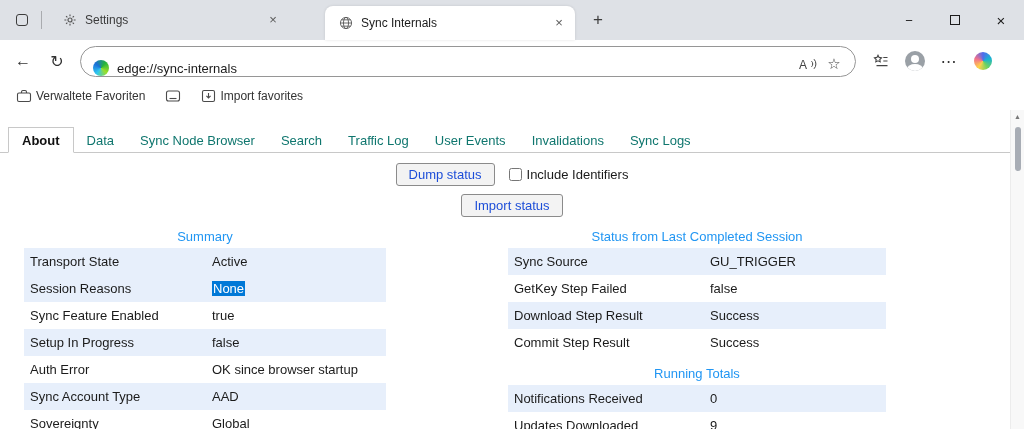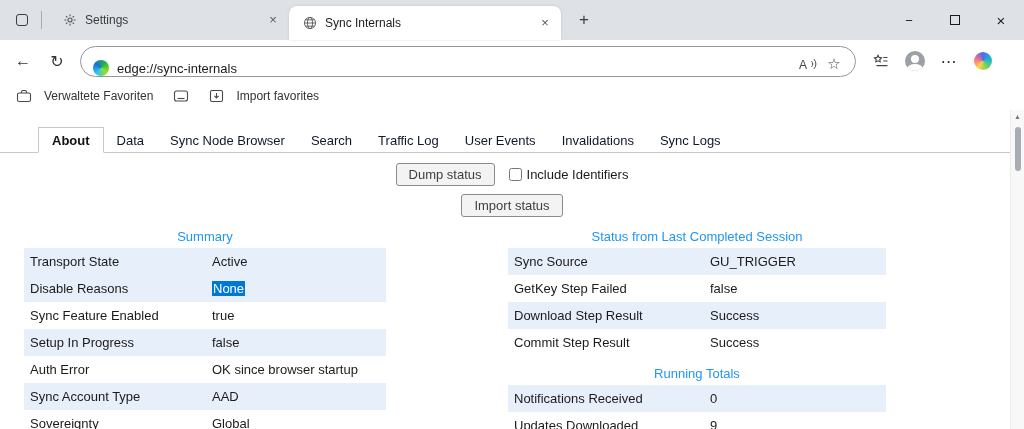--- a/index.html
+++ b/index.html
@@ -6,21 +6,21 @@
   html,body { background:#fff; }
   body { font-family:"Liberation Sans","DejaVu Sans",sans-serif; }
   .browser { position:relative; width:1024px; height:429px; background:#fff; overflow:hidden; }
 
   
   .tabstrip { height:40px; background:#dee1e6; display:flex; align-items:center; }
   .tab-actions { width:24px; height:24px; margin-left:10px; display:flex; align-items:center; justify-content:center; }
   .ta-icon { width:12px; height:12px; border:1.6px solid #3c3c3c; border-radius:3px; }
   .ts-divider { width:1px; height:18px; background:#a9abaf; margin:0 7px; }
   .tab { display:flex; align-items:center; height:40px; width:240px; padding:0 8px 0 14px; font-size:12px; color:#3b3b3b; }
-  .tab.active { height:34px; width:272px; align-self:flex-end; background:#fff; border-radius:8px 8px 0 0; color:#1b1b1b; box-shadow:0 0 3px rgba(0,0,0,.12); }
+  .tab.active { height:34px; width:250px; align-self:flex-end; background:#fff; border-radius:8px 8px 0 0; color:#1b1b1b; box-shadow:0 0 3px rgba(0,0,0,.12);margin-left:36px; }
   .tab-label { flex:1; margin-left:8px; white-space:nowrap; overflow:hidden; text-align:left; }
   .tab-close { width:16px; height:16px; line-height:15px; text-align:center; border-radius:4px; font-size:13px; color:#5a5a5a; }
   .newtab { margin-left:10px; width:26px; height:26px; display:flex; align-items:center; justify-content:center; font-size:17px; color:#3c3c3c; border-radius:4px; }
   .win-controls { margin-left:auto; display:flex; height:100%; }
   .win-btn { width:46px; height:100%; display:flex; align-items:center; justify-content:center; font-size:13px; color:#1b1b1b; }
   .maxbox { width:10px; height:10px; border:1px solid #1b1b1b; display:inline-block; }
 
   
   .toolbar { height:42px; background:#fff; display:flex; align-items:center; }
   .nav-icon { width:30px; height:30px; margin-left:4px; display:flex; align-items:center; justify-content:center; font-size:16px; color:#333; border-radius:5px; }
@@ -30,33 +30,33 @@
   .ab-icon { width:26px; height:24px; display:flex; align-items:center; justify-content:center; color:#444; border-radius:4px; }
   .ab-icon.star { font-size:15px; }
   .avatar { width:20px; height:20px; border-radius:50%; background:#9aa0a6; position:relative; overflow:hidden; }
   .avatar::before { content:""; position:absolute; left:6px; top:4px; width:8px; height:8px; border-radius:50%; background:#fff; }
   .avatar::after { content:""; position:absolute; left:2px; top:13px; width:16px; height:10px; border-radius:50%; background:#fff; }
   .copilot { width:18px; height:18px; border-radius:50%; background:conic-gradient(#4f6bed,#19b4d1,#6fd35f,#ffd149,#f2718c,#4f6bed); }
   .dots { font-size:16px; letter-spacing:1px; }
 
   
   .favbar { height:28px; display:flex; align-items:center; padding-left:8px; font-size:12px; color:#333; background:#fff; }
-  .fav-item { display:flex; align-items:center; gap:12px; padding:3px 8px; border-radius:4px; white-space:nowrap; }
+  .fav-item { display:flex; align-items:center; gap:4px; padding:3px 8px; border-radius:4px; white-space:nowrap; }
   .fav-item.icon-only { padding:3px 6px; margin:0 6px; }
 
   
   .content { position:relative; height:319px; background:#fff; overflow:hidden; }
-  .ptabs { margin-top:16px; padding-left:38px; border-bottom:1px solid #c8c8c8; display:flex; align-items:flex-end; height:27px; }
-  .ptab { padding:5px 13px 4px; font-size:13px; color:#0f172a; cursor:default; }
+  .ptabs { margin-top:16px; padding-left:8px; border-bottom:1px solid #c8c8c8; display:flex; align-items:flex-end; height:27px; }
+  .ptab { padding:5px 13px 4px; font-size:13px; color:#0f766e; cursor:default; }
   .ptab.active { background:#fff; border:1px solid #c8c8c8; border-bottom:1px solid #fff; margin-bottom:-1px; font-weight:bold; color:#111; }
 
   .controls { margin-top:10px; }
   .row1 { display:flex; justify-content:center; align-items:center; }
   .row2 { display:flex; justify-content:center; margin-top:8px; }
-  .btn { font-family:inherit; font-size:13px; padding:3px 12px; background:#f3f3f3; border:1px solid #8b8b8b; border-radius:3px; color:#404040; }
+  .btn { font-family:inherit; font-size:13px; padding:3px 12px; background:#f3f3f3; border:1px solid #8b8b8b; border-radius:3px; color:#1d4ed8; }
   .row1 input[type=checkbox] { margin-left:14px; width:13px; height:13px; }
   .chk-label { font-size:13px; color:#1b1b1b; margin-left:5px; }
 
   .cols { display:flex; margin-top:12px; margin-left:24px; }
   .col.left { width:362px; }
   .col.right { width:378px; margin-left:122px; }
   .sec-title { color:var(--heading,#2196f3); font-weight:normal; font-size:13px; margin-bottom:4px;text-align:center; }
   .sec-title.vi { margin-top:8px; }
   .sec-title.rt { margin-top:10px; }
   table.kv { border-collapse:collapse; width:100%; font-size:13px; color:#1b1b1b; }
@@ -220,21 +220,21 @@
     <div class="cols">
       <div class="col left">
         <div class="sec-title">Summary</div>
         <table class="kv">
             <tbody>
               <tr class="shade">
                 <td>Transport State</td>
                 <td>Active</td>
               </tr>
               <tr class="shade">
-                <td>Disable Reasons</td>
+                <td>Session Reasons</td>
                 <td><span class="sel">None</span></td>
               </tr>
               <tr class="">
                 <td>Sync Feature Enabled</td>
                 <td>true</td>
               </tr>
               <tr class="shade">
                 <td>Setup In Progress</td>
                 <td>false</td>
               </tr>

